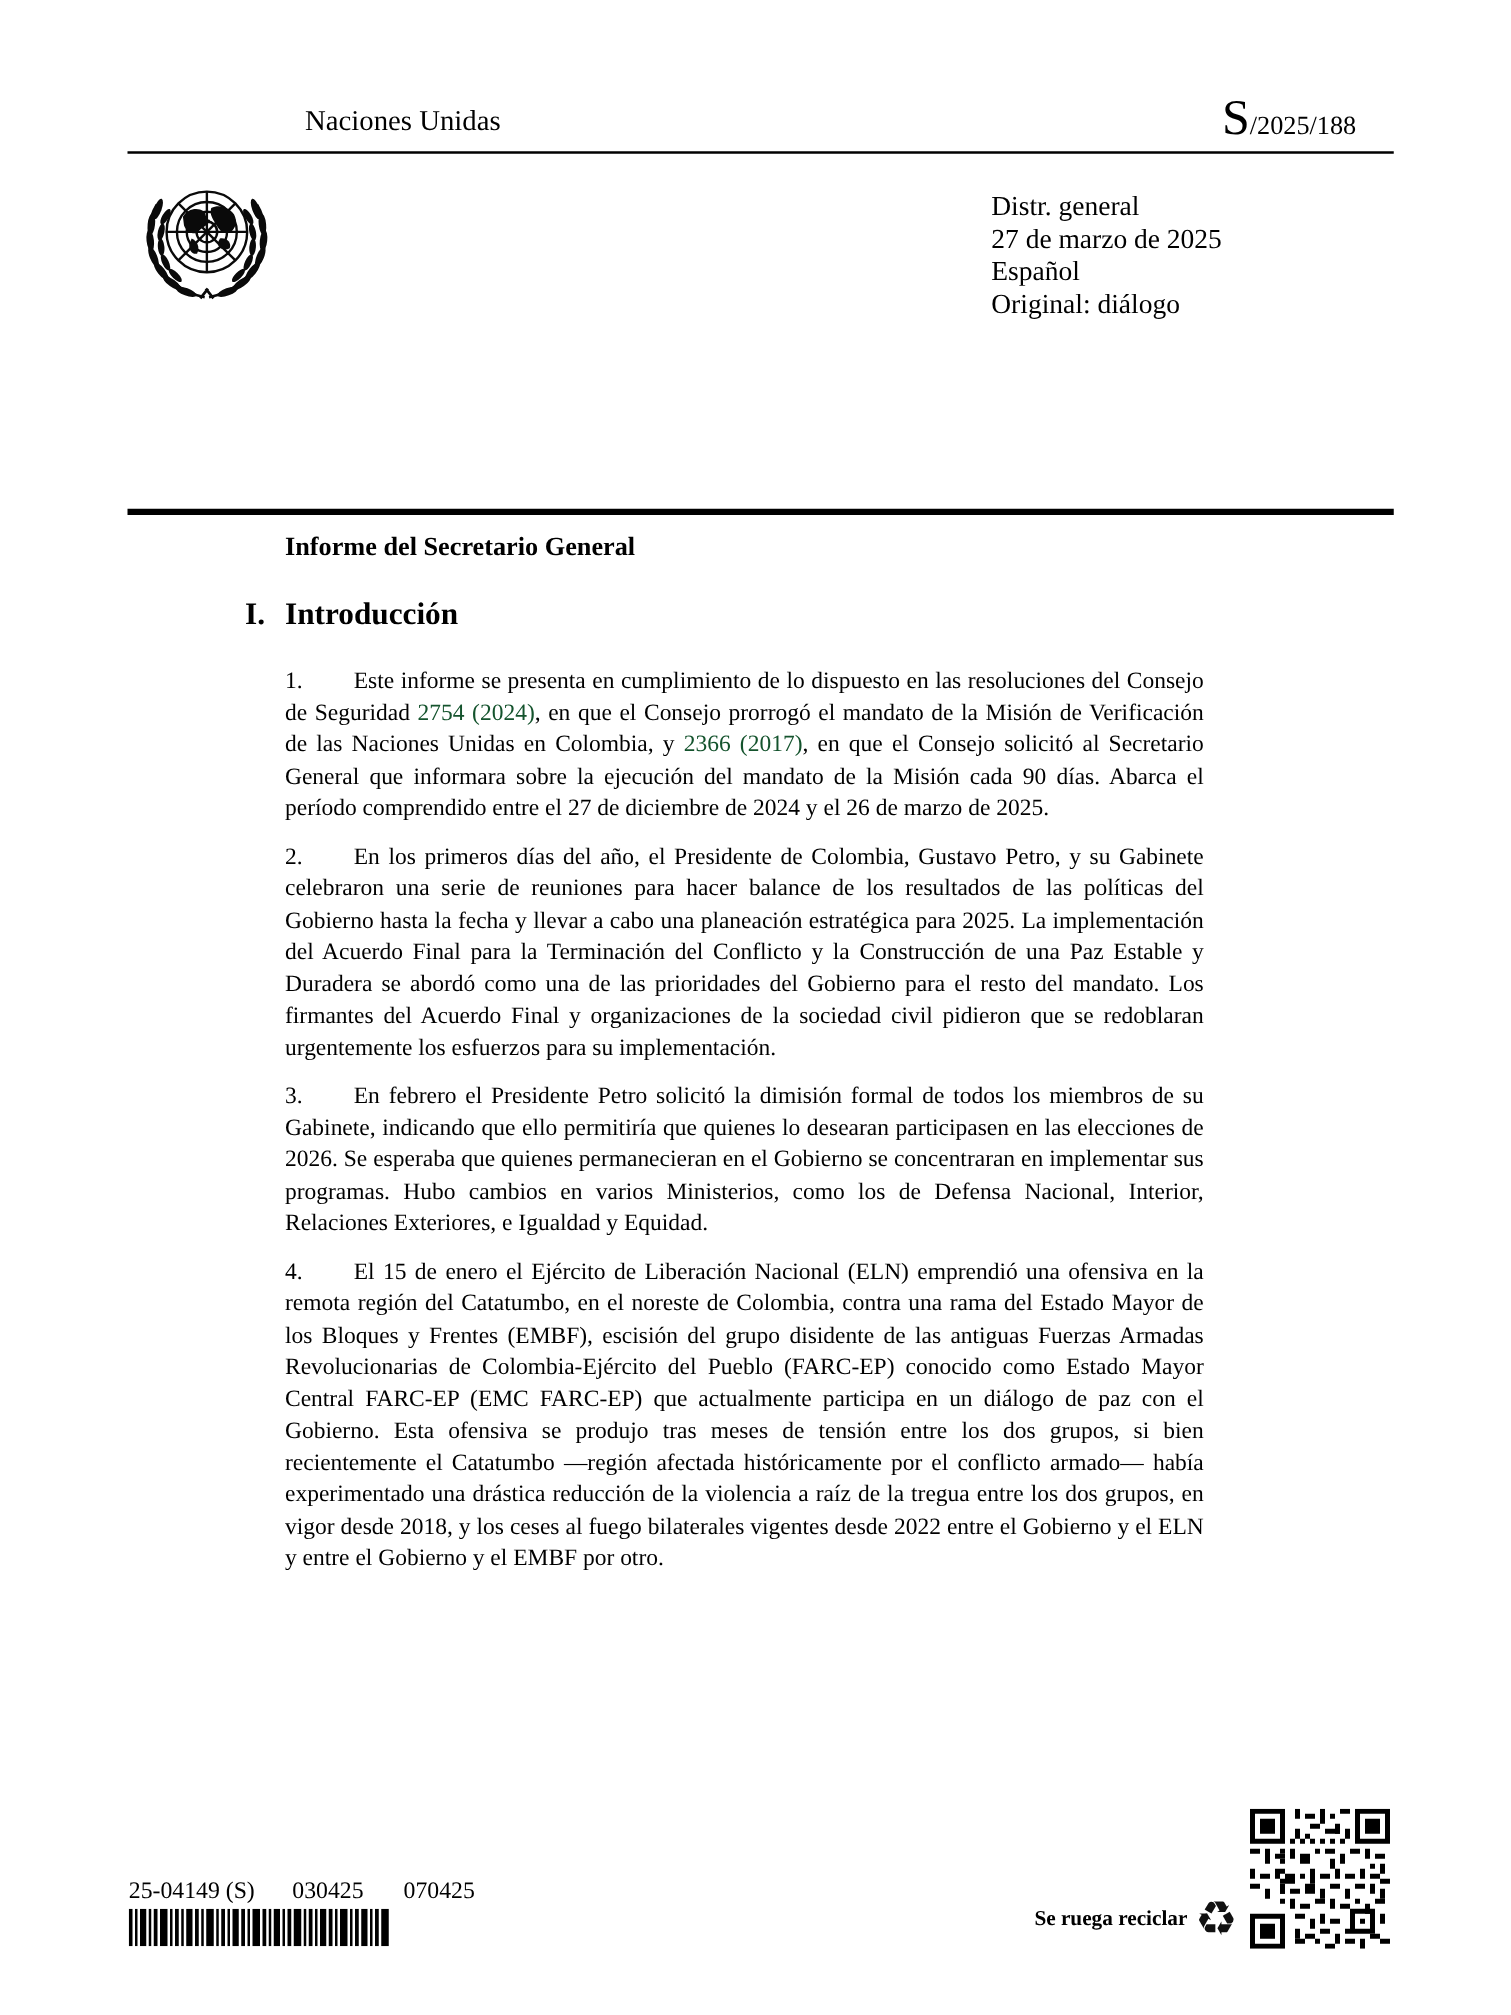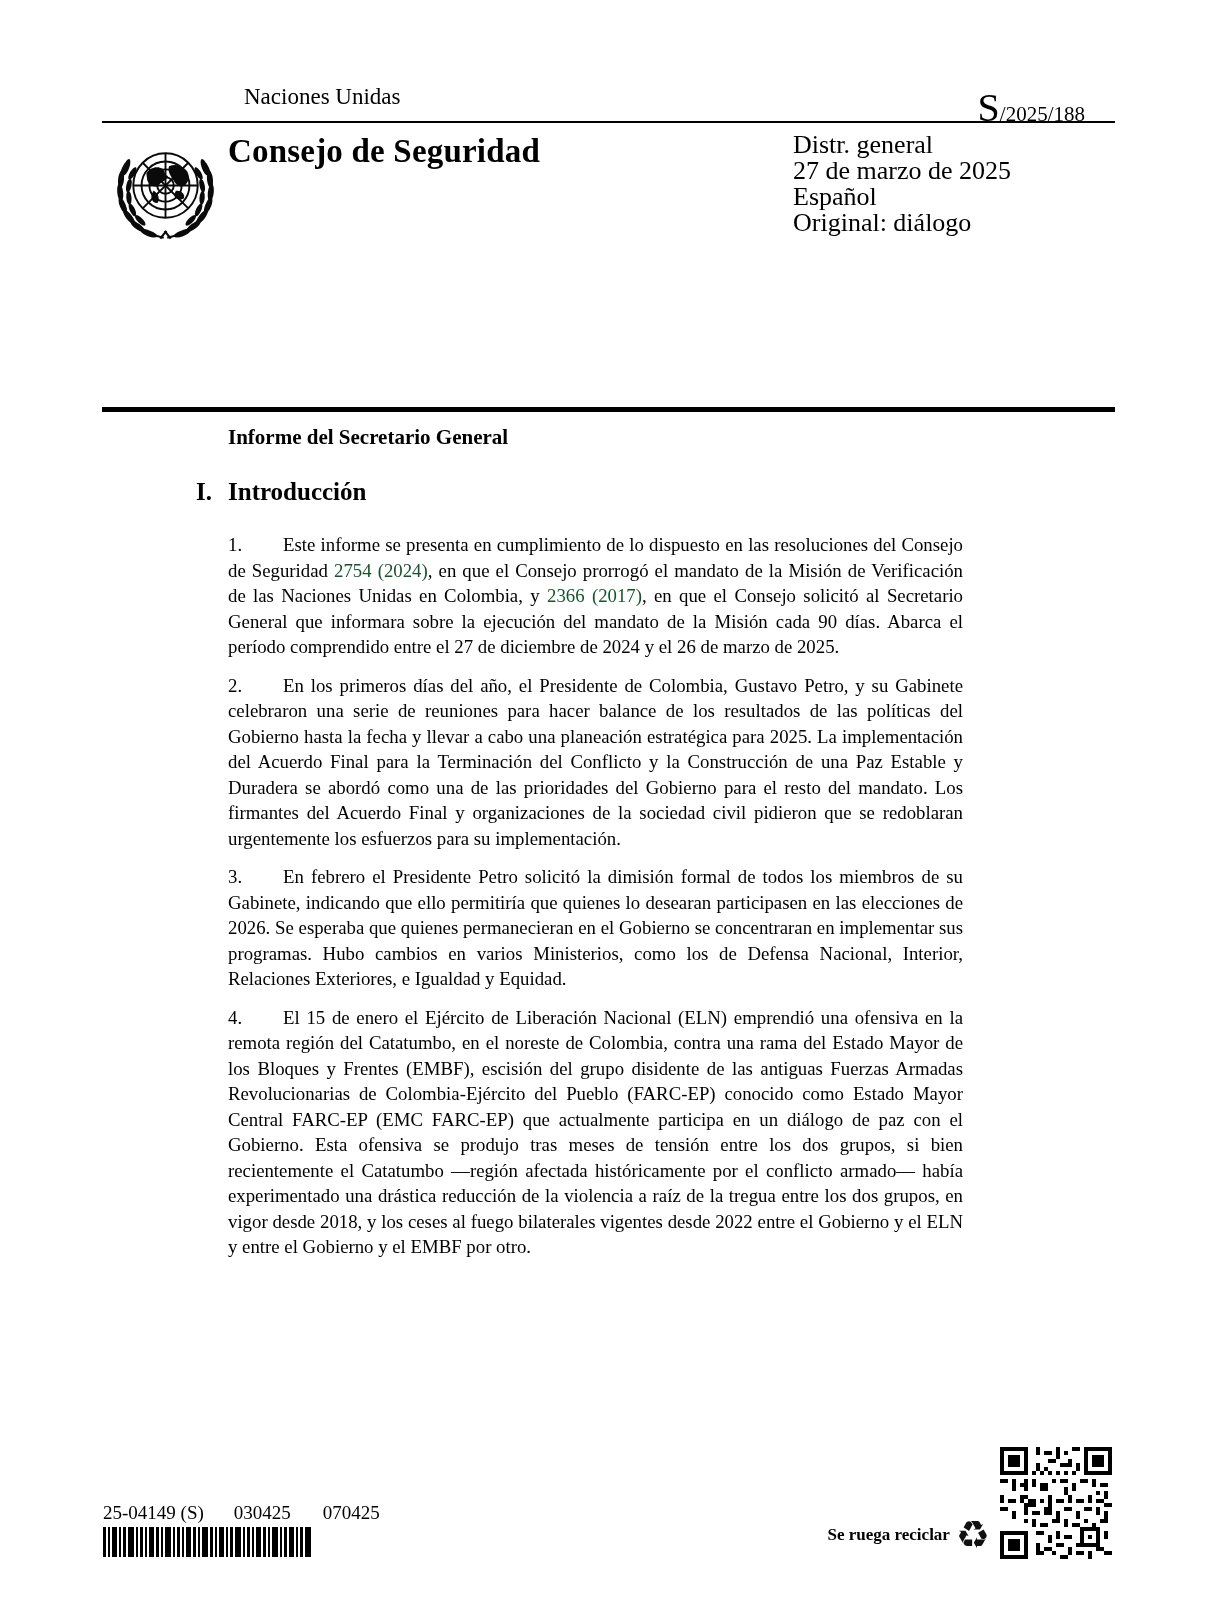--- a/index.html
+++ b/index.html
@@ -7,27 +7,27 @@
     position:relative;
     width:1209px;height:1612px;
     margin:0 auto;
     background:#fff;
     color:#000;
     font-family:"Liberation Serif", serif;
     overflow:hidden;
   }
   
   .org-name{position:absolute;left:244px;top:84px;font-size:23px;}
-  .doc-symbol{position:absolute;right:124px;top:84px;white-space:nowrap;}
+  .doc-symbol{position:absolute;right:124px;top:70px;white-space:nowrap;}
   .doc-symbol .big-s{font-size:40px;font-weight:400;}
   .doc-symbol .sym-rest{font-size:21px;}
   .rule-thin{position:absolute;left:102px;top:121px;width:1013px;height:2px;background:#000;}
   .emblem{position:absolute;left:108px;top:140px;}
   .council-name{position:absolute;left:228px;top:133px;font-size:33px;font-weight:bold;letter-spacing:.2px;}
-  .info-block{position:absolute;left:793px;top:132px;font-size:26px;line-height:26px;}
+  .info-block{position:absolute;left:793px;top:152px;font-size:22px;line-height:26px;}
   .info-block div{white-space:nowrap;}
   
   .rule-thick{position:absolute;left:102px;top:407px;width:1013px;height:5px;background:#000;}
   .main{position:absolute;left:228px;top:424px;width:735px;}
   .doc-title{font-size:25px;font-weight:bold;margin:0 0 24px 0;line-height:30px;}
   .doc-subtitle{font-size:21px;font-weight:bold;margin:0;line-height:26px;}
   .section-heading{position:relative;font-size:25px;font-weight:bold;line-height:32px;margin:26px 0 24px 0;}
   .sec-num{position:absolute;left:-50px;width:34px;text-align:right;display:inline-block;}
   .para{font-size:18.8px;line-height:25.5px;text-align:justify;margin:0 0 13px 0;hyphens:none;}
   .pnum{display:inline-block;width:55px;}
@@ -98,21 +98,20 @@
         <ellipse cx="28" cy="38" rx="8" ry="3" transform="rotate(-60 28 38)"></ellipse>
         <ellipse cx="24" cy="52" rx="8" ry="3" transform="rotate(-78 24 52)"></ellipse>
         <ellipse cx="24" cy="66" rx="8" ry="3" transform="rotate(-95 24 66)"></ellipse>
         <ellipse cx="28" cy="80" rx="8" ry="3" transform="rotate(-115 28 80)"></ellipse>
         <ellipse cx="37" cy="92" rx="8" ry="3" transform="rotate(-135 37 92)"></ellipse>
       </g>
       <path d="M60,113 l7,-9 M72,113 l-7,-9" stroke="#0a0a0a" stroke-width="2.5" fill="none"></path>
     </svg>
   </div>
 
-  <div class="council-name">Consejo de Seguridad</div>
 
   <div class="info-block">
     <div>Distr. general</div>
     <div>27 de marzo de 2025</div>
     <div>Español</div>
     <div>Original: diálogo</div>
   </div>
 
   <div class="rule-thick"></div>
 

